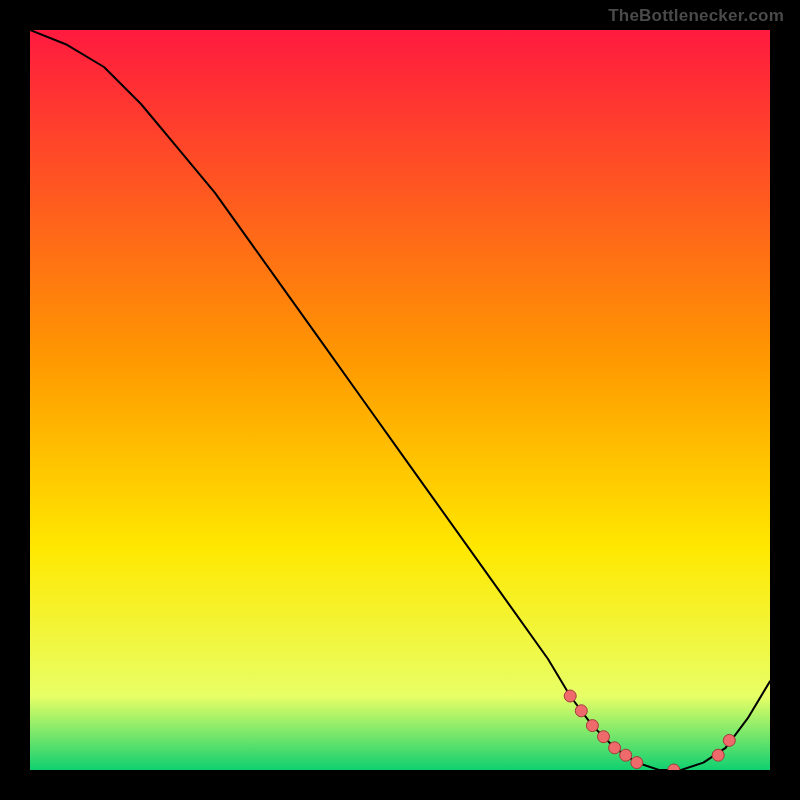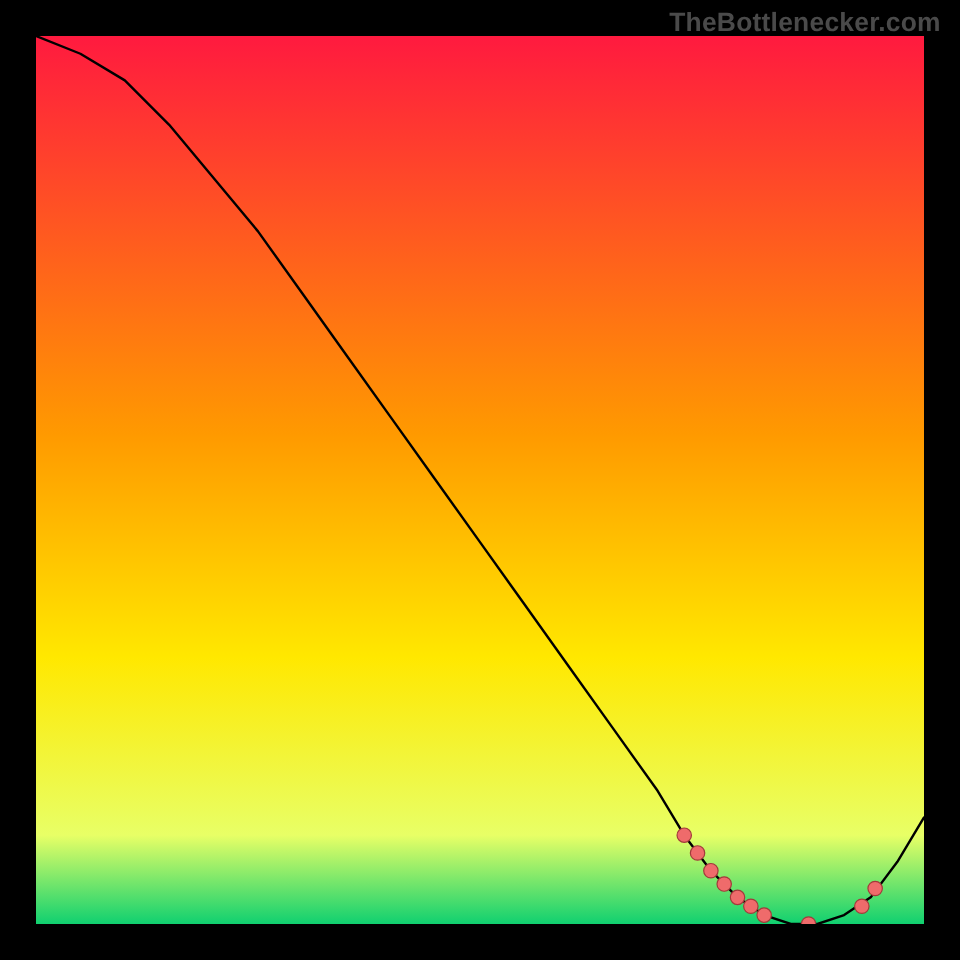--- a/index.html
+++ b/index.html
@@ -24,21 +24,21 @@
     top: 30px;
     width: 740px;
     height: 740px;
     overflow: hidden;
   }
   .watermark {
     position: absolute;
     top: 6px;
     right: 16px;
     color: #4a4a4a;
-    font-size: 22px;
+    font-size: 17px;
     font-weight: 600;
     letter-spacing: 0.2px;
   }
   svg { display: block; }
 </style>
 </head>
 <body>
 
 <div class="frame">
   <div class="watermark">TheBottlenecker.com</div>

